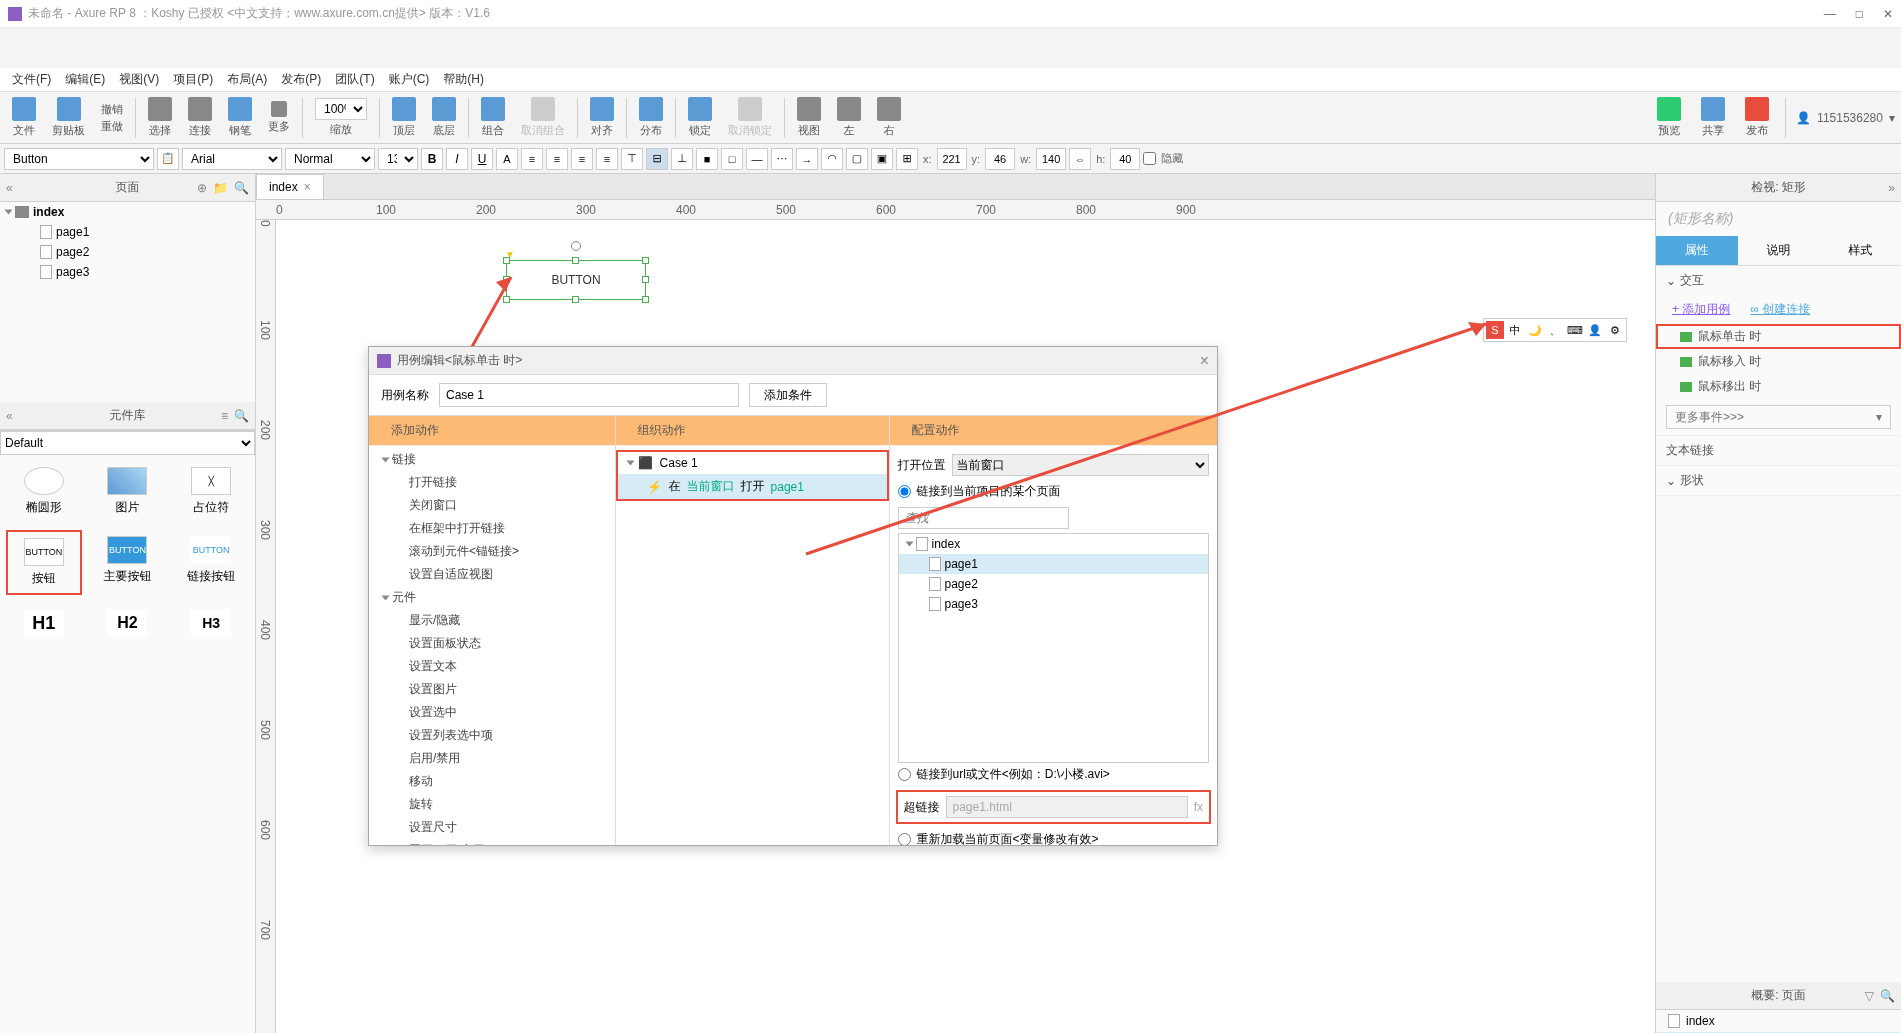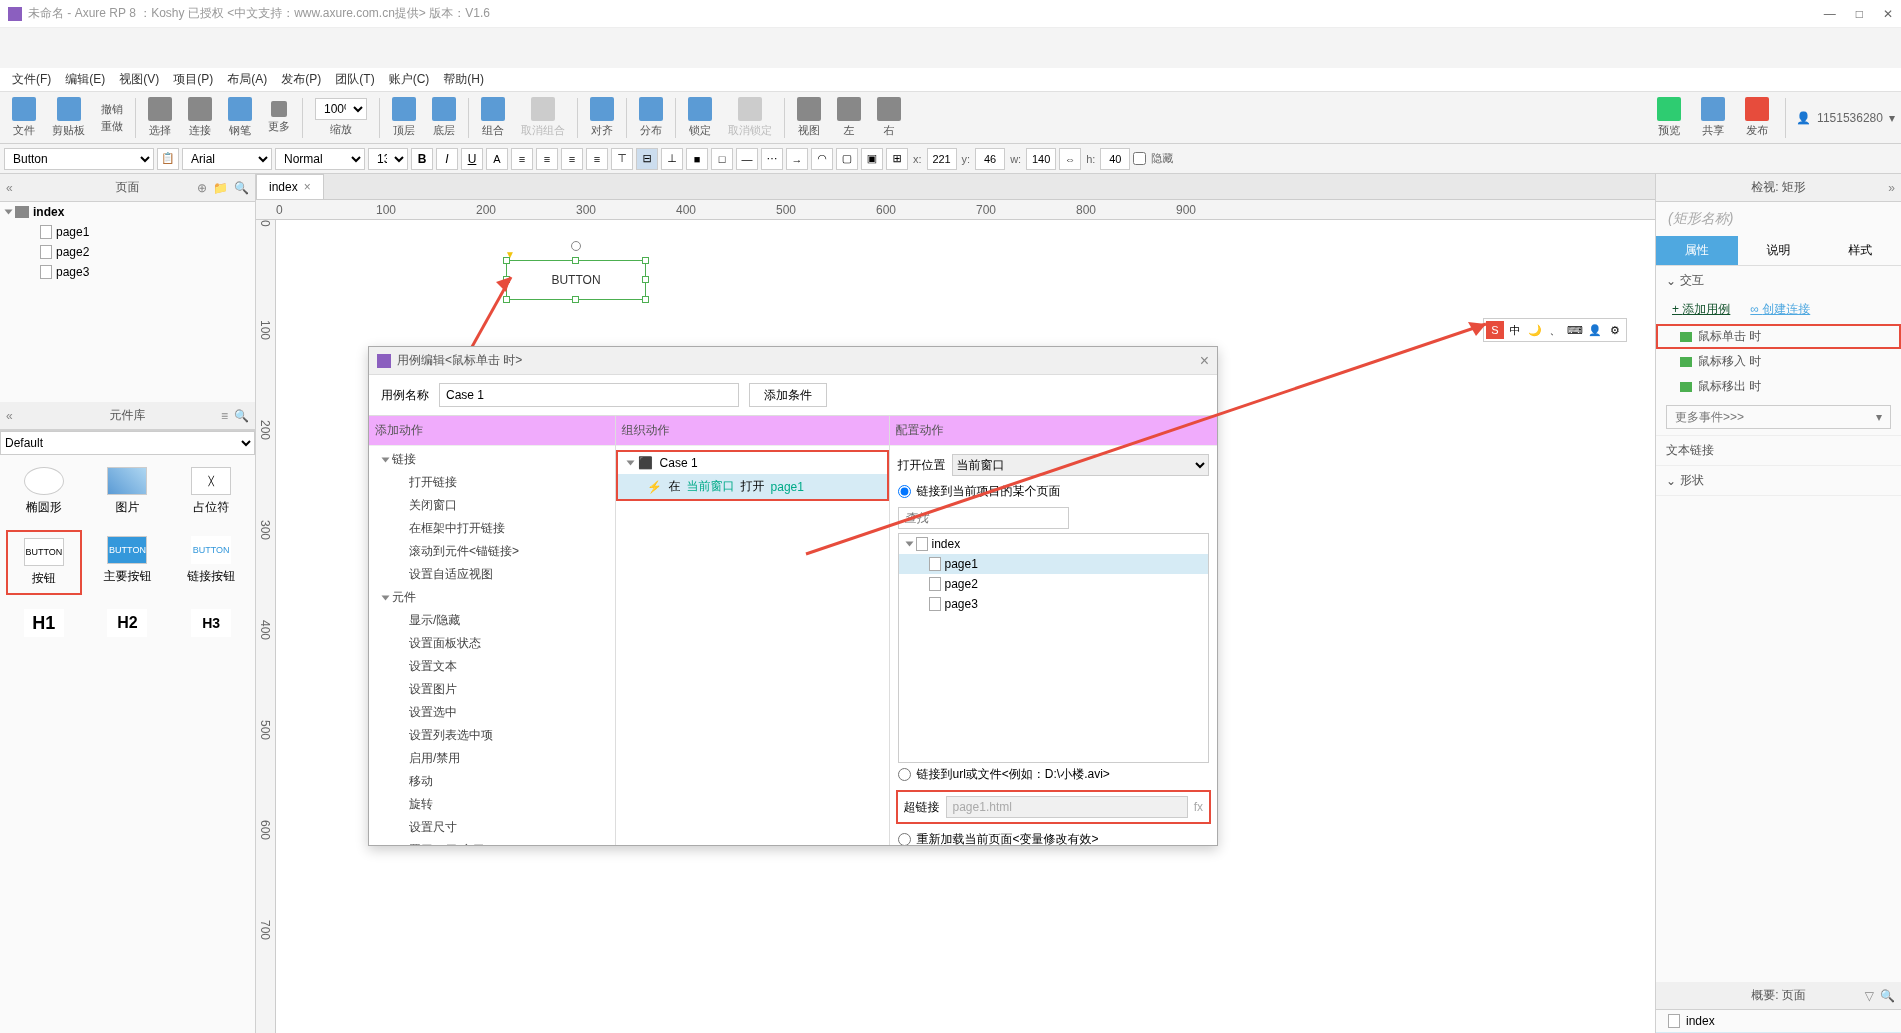--- a/index.html
+++ b/index.html
@@ -66,21 +66,21 @@
 .dialog { position:absolute; left:92px; top:126px; width:850px; height:500px; background:#fff; border:1px solid #aaa; box-shadow:0 4px 12px rgba(0,0,0,0.2); display:flex; flex-direction:column; }
 .dlg-title { height:28px; background:#f0f0f0; display:flex; align-items:center; padding:0 8px; color:#555; border-bottom:1px solid #ddd; }
 .dlg-title .dlg-ico { width:14px; height:14px; background:#8b5fbf; margin-right:6px; }
 .dlg-close { margin-left:auto; color:#888; font-size:16px; cursor:default; }
 .dlg-row { display:flex; align-items:center; padding:8px 12px; gap:10px; }
 .dlg-input { height:24px; border:1px solid #ccc; padding:0 6px; flex:1; max-width:300px; }
 .dlg-btn { height:24px; padding:0 14px; border:1px solid #ccc; background:#fff; cursor:default; }
 .dlg-cols { display:flex; flex:1; border-top:1px solid #ddd; overflow:hidden; }
 .dlg-col { flex:1; display:flex; flex-direction:column; border-right:1px solid #ddd; }
 .dlg-col:last-child { border-right:none; }
-.dlg-col-hdr { padding:6px 6px; color:#555; background:#f0abfc; border-bottom:1px solid #eee; }
+.dlg-col-hdr { padding:6px 22px; color:#555; background:#fdba74; border-bottom:1px solid #eee; }
 .dlg-col-body { flex:1; overflow:auto; padding:4px 0; }
 .act-tree { padding:2px 0; }
 .act-item { padding:3px 8px 3px 28px; color:#444; cursor:default; }
 .act-item.group { padding-left:14px; display:flex; align-items:center; gap:4px; }
 .act-item.sub { padding-left:40px; }
 .org-box { border:2px solid #e74c3c; margin:0; }
 .org-case { padding:4px 10px; display:flex; align-items:center; gap:6px; }
 .org-action { padding:4px 10px 4px 30px; background:#d6ebf5; display:flex; align-items:center; gap:6px; }
 .org-action .lightning { color:#888; }
 .org-action .link-txt { color:#0a8; }
@@ -96,21 +96,21 @@
 .cfg-link-input { flex:1; height:22px; border:1px solid #ccc; background:#f0f0f0; color:#aaa; padding:0 6px; }
 .right-col { width:246px; background:#fafafa; border-left:1px solid #d0d0d0; display:flex; flex-direction:column; }
 .insp-name { padding:8px 12px; color:#aaa; font-style:italic; font-size:14px; }
 .insp-tabs { display:flex; border-bottom:1px solid #ddd; }
 .insp-tab { flex:1; text-align:center; padding:6px; cursor:default; }
 .insp-tab.active { background:#4fa8e0; color:#fff; }
 .insp-sec { border-bottom:1px solid #eee; }
 .insp-sec-hdr { padding:6px 10px; display:flex; align-items:center; gap:4px; color:#555; cursor:default; }
 .insp-links { padding:6px 16px; display:flex; gap:20px; }
 .insp-links a { color:#4fa8e0; text-decoration:underline; cursor:default; }
-.insp-links a.green { color:#14532d; }
+.insp-links a.green { color:#8b5cf6; }
 .evt-item { padding:4px 12px 4px 24px; color:#555; display:flex; align-items:center; gap:6px; }
 .evt-item.hl { border:2px solid #e74c3c; padding:2px 10px 2px 22px; }
 .evt-ico { width:12px; height:10px; background:#4caf50; display:inline-block; }
 .more-evt { margin:6px 10px; height:24px; border:1px solid #ccc; display:flex; align-items:center; padding:0 8px; color:#777; }
 .outline-item { padding:4px 12px; display:flex; align-items:center; gap:6px; }
 .outline-item.sel { background:#d6ebf5;flex-direction:column; }
 .outline-item.child { padding-left:28px; }
 .ime-bar { position:absolute; right:274px; top:318px; display:flex; gap:2px; background:#fff; border:1px solid #ccc; padding:2px; }
 .ime-ico { width:18px; height:18px; display:flex; align-items:center; justify-content:center; font-size:11px; }
 .ime-ico.s { background:#e74c3c; color:#fff; }
@@ -248,21 +248,21 @@
         <span>👤</span>
         <span>1151536280</span>
         <span>▾</span>
       </div>
   </div>
 </div>
 
 <div class="fmtbar">
   <select class="fmt-select" style="width:150px"><option>Button</option></select>
   <div class="fmt-btn">📋</div>
-  <select class="fmt-select" style="width:90px"><option>Arial</option></select>
+  <select class="fmt-select" style="width:100px"><option>Arial</option></select>
   <select class="fmt-select" style="width:90px"><option>Normal</option></select>
   <select class="fmt-select" style="width:40px"><option>13</option></select>
   <div class="fmt-btn">
       <b>B</b>
     </div>
   <div class="fmt-btn">
       <i>I</i>
     </div>
   <div class="fmt-btn">
       <u>U</u>

